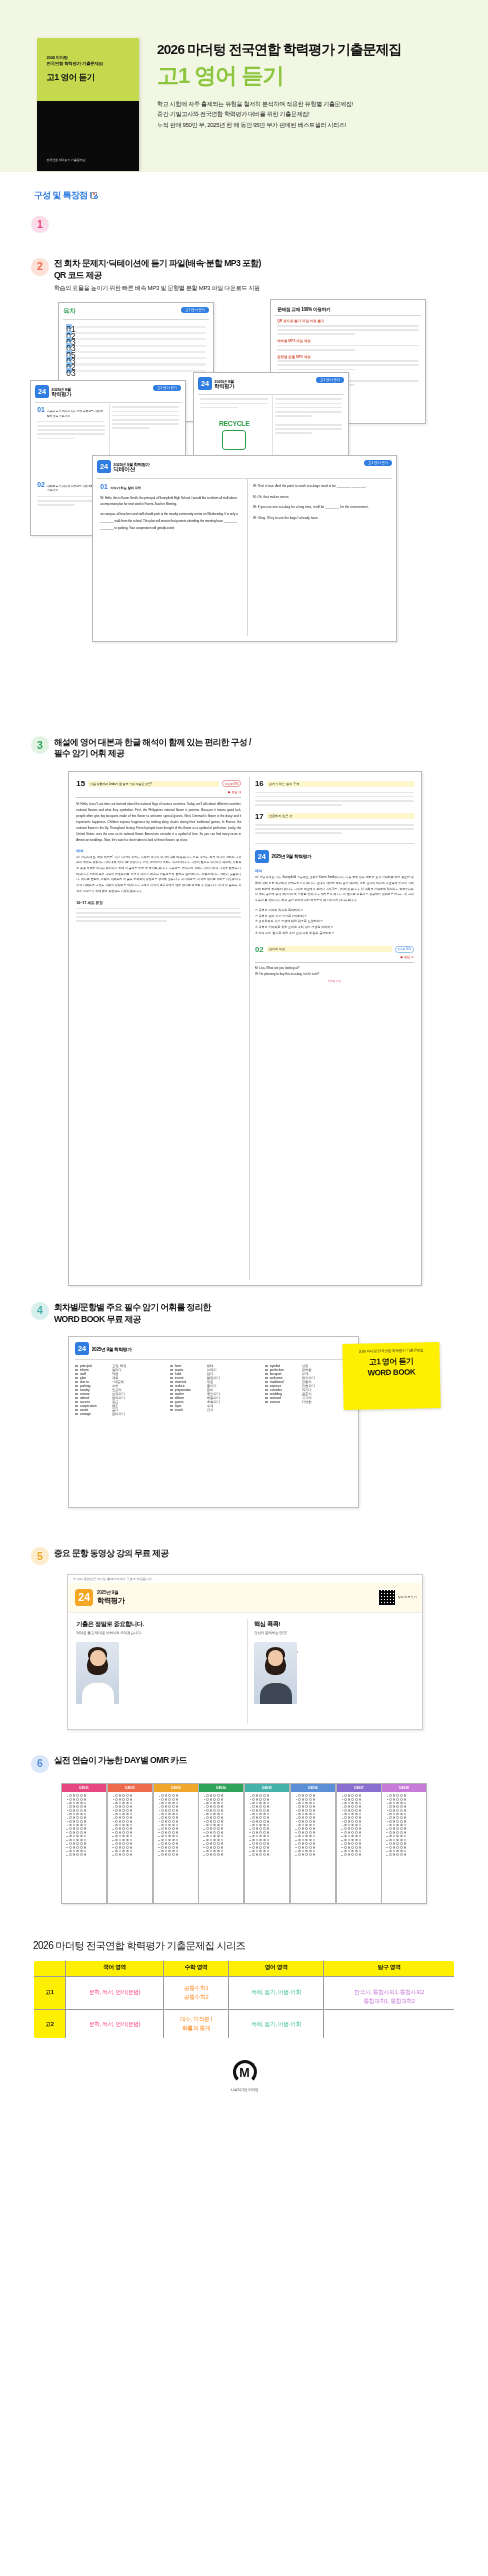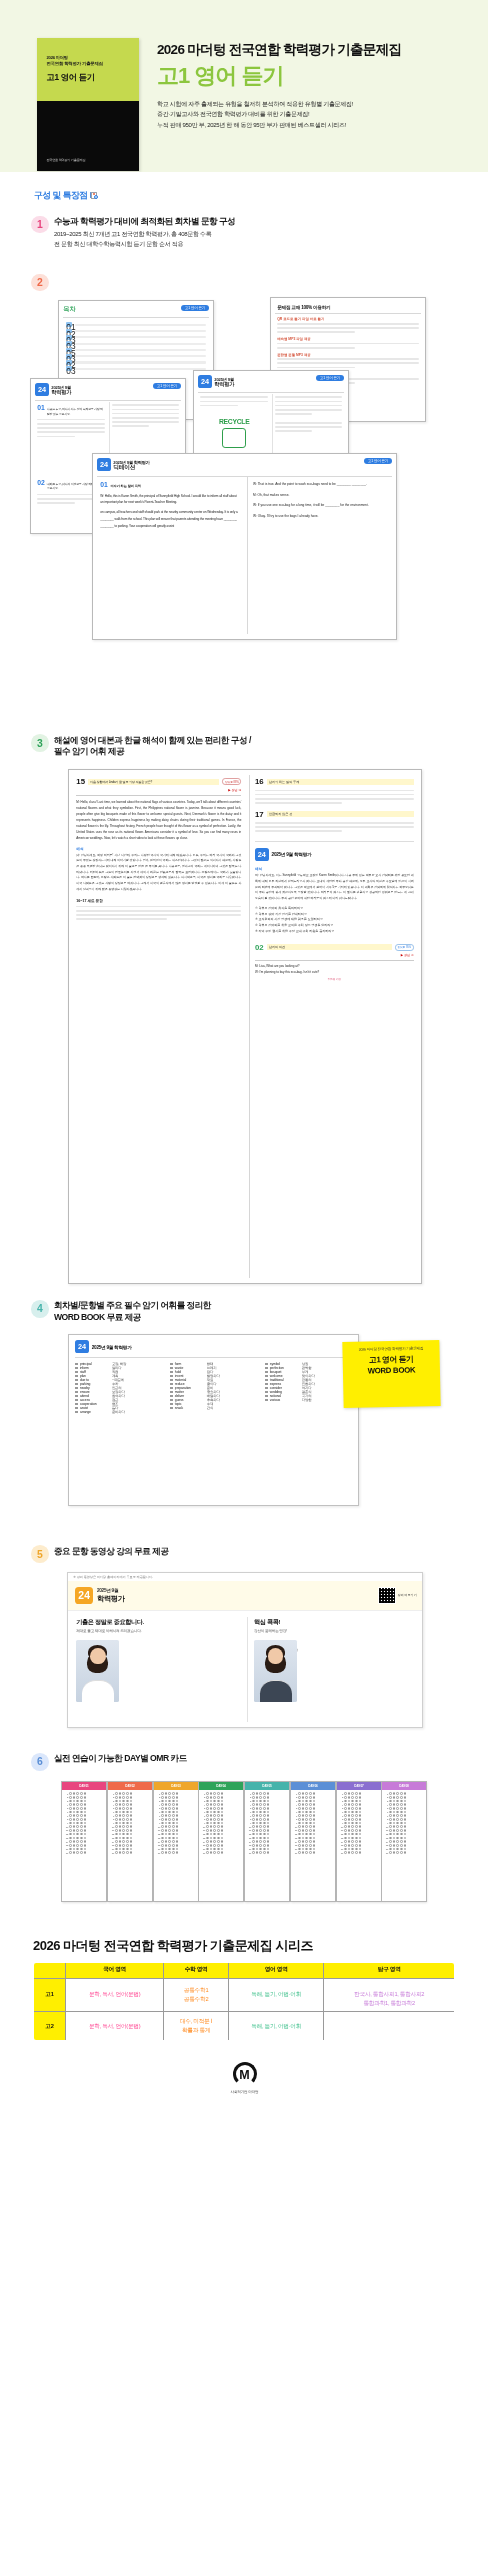--- a/index.html
+++ b/index.html
@@ -194,21 +194,21 @@
   }
   .omr-head { height:8.3px; font-size:3.1px; font-weight:bold; color:#fff;
               display:flex;align-items:center;justify-content:center; letter-spacing:-0.2px;}
   .omr-grid { padding:2.1px 2.6px; }
   .omr-line { display:flex; gap:1px; align-items:center; margin-bottom:1.1px;}
   .omr-no { font-size:2.3px; width:3.6px; color:#555; text-align:right;}
   .omr-dot { width:2.6px;height:2.6px;border-radius:50%; border:0.4px solid #9a9a9a; }
 
   
   .series-title {
-    margin: 0 0 7.3px 33px; font-size:13px; font-weight:bold; color:#111; letter-spacing:-0.5px;
+    margin: 0 0 7.3px 33px; font-size:10px; font-weight:normal; color:#111; letter-spacing:-0.5px;
   }
   .series-table {
     border-collapse: collapse; margin-left: 33px; width: 422px;
     border: 1px solid #cfcf00; border-radius:3.1px; overflow:hidden;
   }
   .series-table th, .series-table td {
     border: 0.5px solid #9a9a9a; text-align:center; vertical-align:middle;
     font-size: 5.7px; letter-spacing:-0.3px; padding: 3.1px 2.1px;
   }
   .series-table thead th { background:#ffef00; color:#111; font-weight:bold; height:13.5px; }
@@ -263,31 +263,31 @@
     <span class="band"></span>
       <span class="sheet"></span>
       <span class="pie"></span>
       <span class="glass"></span>
   </span>
 </div>
 
 <div class="feature" style="margin-top:13.5px;">
   <div class="feat-head">
     <div class="feat-num n1">1</div>
-    <div class="feat-text">
-      <div class="feat-title">수능과 학력평가 대비에 최적화된 회차별 문항 구성</div>
-      <div class="feat-sub">2019~2025 최신 7개년 고1 전국연합 학력평가, 총 408문항 수록
-전 문항 최신 대학수학능력시험 듣기 문항 순서 적용</div>
-    </div>
   </div>
 </div>
 
 <div class="feature" style="margin-top:24px;">
   <div class="feat-head">
     <div class="feat-num n2">2</div>
+    <div class="feat-text">
+      <div class="feat-title">전 회차 문제지·딕테이션에 듣기 파일(배속·분할 MP3 포함)
+QR 코드 제공</div>
+      <div class="feat-sub">학습의 효율을 높이기 위한 빠른 배속 MP3 및 문항별 분할 MP3 파일 다운로드 지원</div>
+    </div>
   </div>
 
   <div style="position:relative;width:489px;height:421px;margin-top:6.2px;">
 
     <div class="mock" style="left:58px; top:3.1px; width:156px; height:120px;">
       <div class="mock-badge">
         <div style="font-size:6.2px;font-weight:bold;color:#2fa35a;">목차</div>
       </div>
       <div class="mock-tab">고1 영어 듣기</div>
       <div class="mock-rule" style="top:15.6px;"></div>

